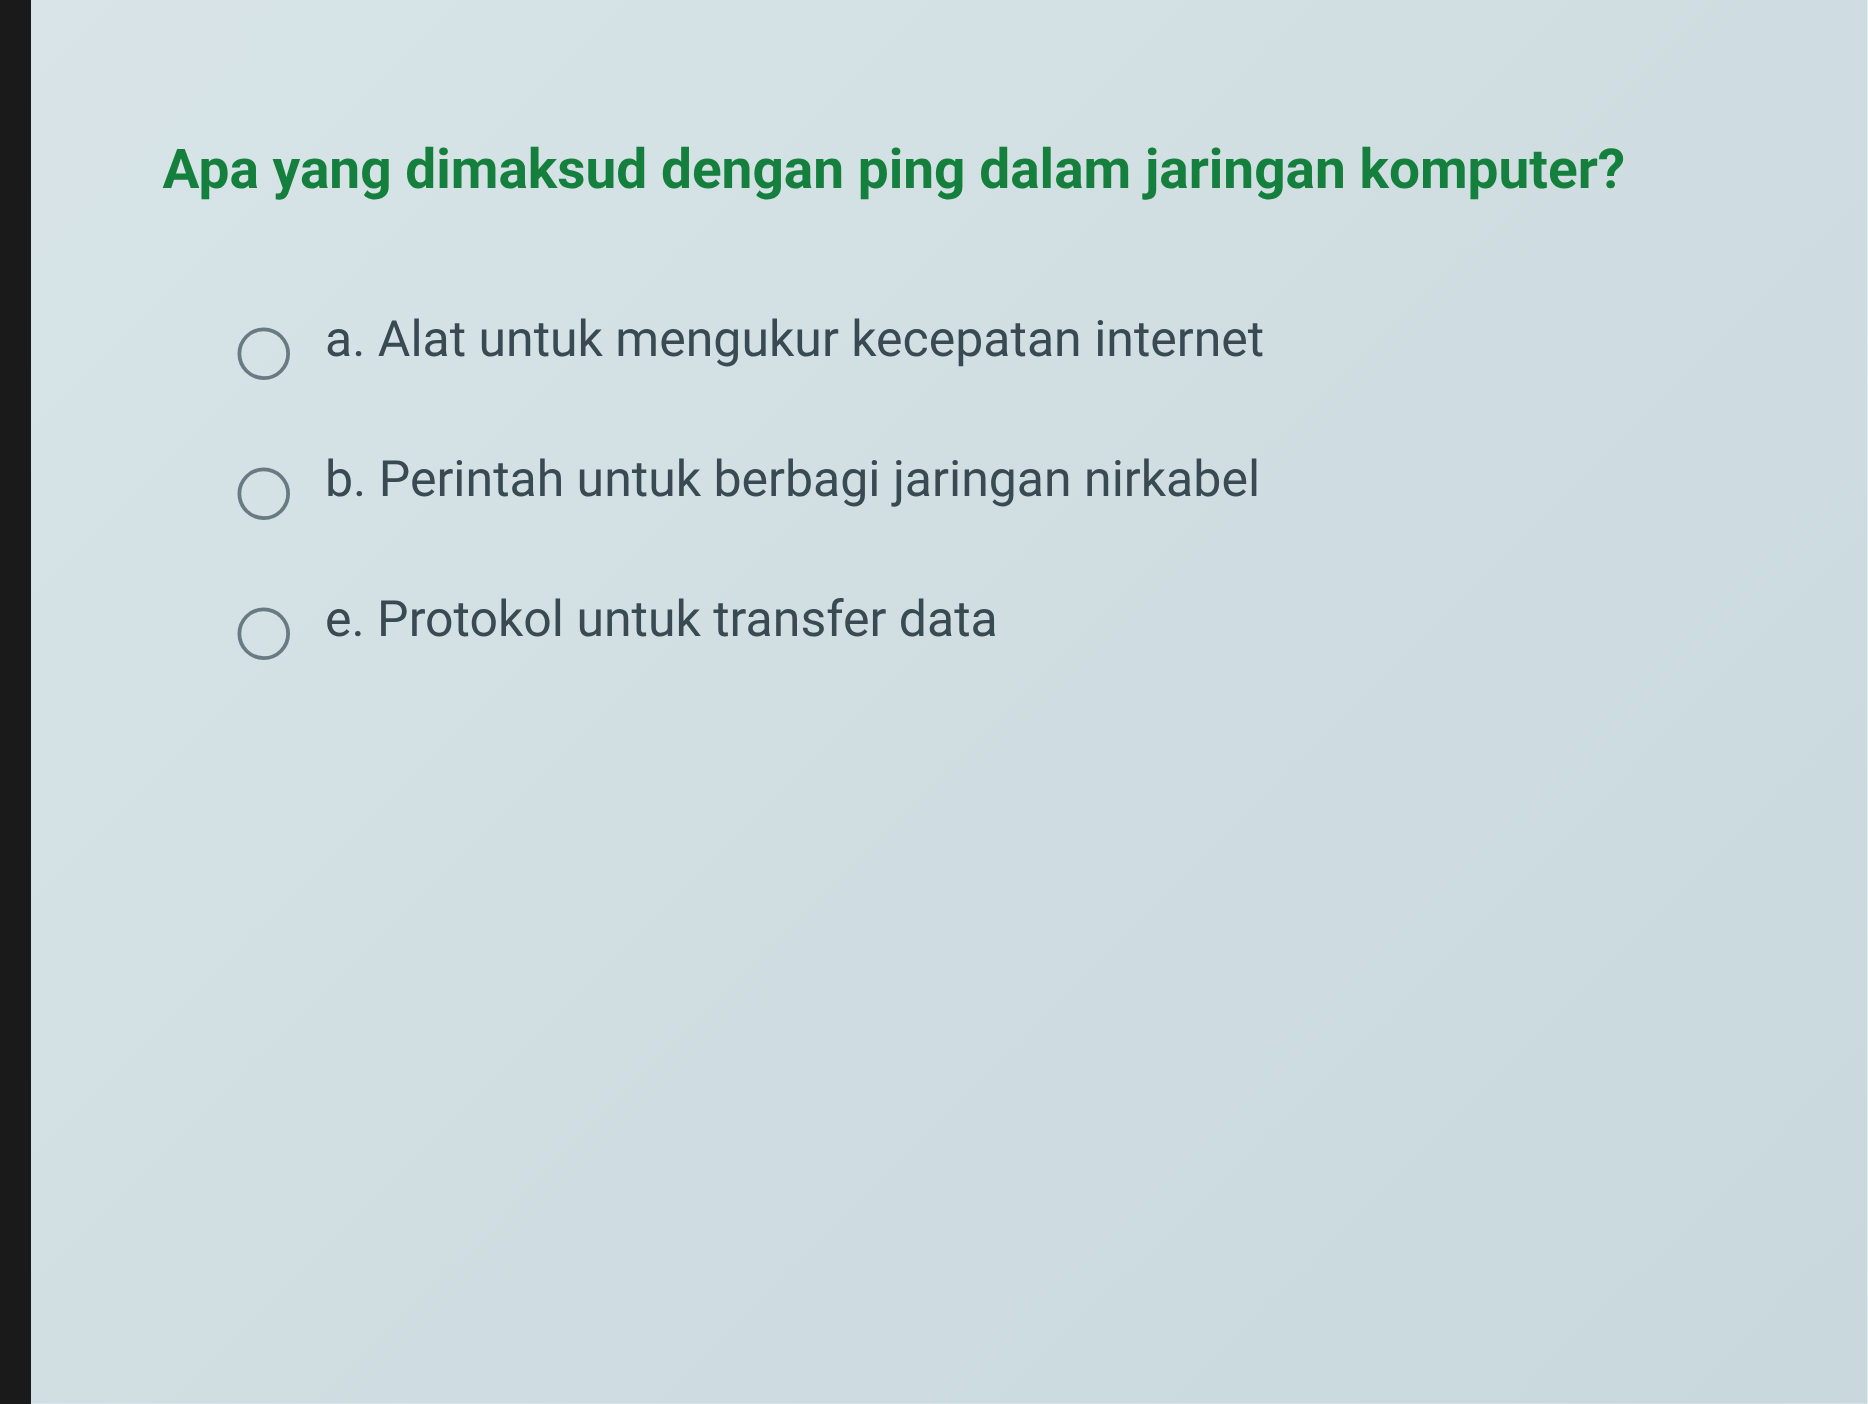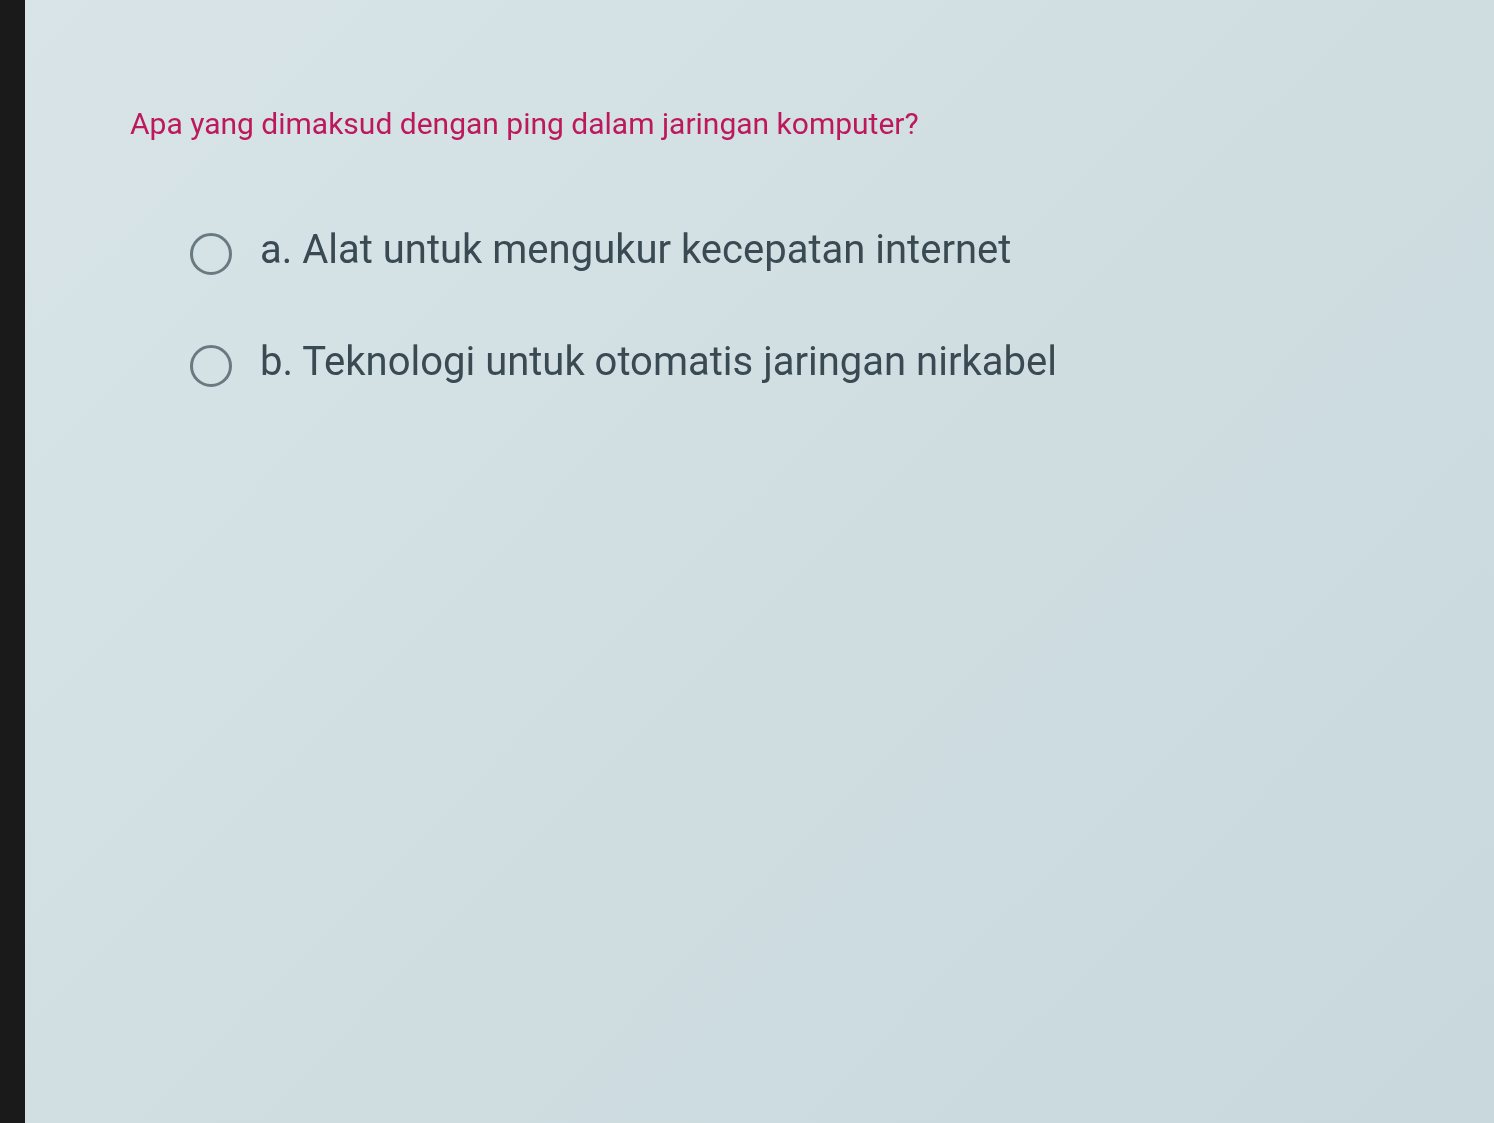--- a/index.html
+++ b/index.html
@@ -19,32 +19,32 @@
       left: 0;
       top: 0;
       width: 25px;
       height: 100%;
       background: #1a1a1a;
     }
     .question-container {
       padding: 40px 50px;
     }
     .question-text {
-      font-size: 30px;
-      color: #be185d;
+      font-size: 44px;
+      color: #15803d;
       line-height: 1.6;
       margin-bottom: 70px;
-      font-weight: 400;
+      font-weight: 700;
     }
     .options-list {
       padding-left: 60px;
     }
     .option-row {
       display: flex;
-      align-items: center;
+      align-items: flex-end;
       margin-bottom: 48px;
       gap: 28px;
     }
     .radio-button {
       width: 42px;
       height: 42px;
       border: 3px solid #6a7a82;
       border-radius: 50%;
       flex-shrink: 0;
       margin-top: 8px;
@@ -73,21 +73,28 @@
       <div class="option-text">
         <span>a.</span>
         <span>Alat untuk mengukur kecepatan internet</span>
       </div>
     </div>
 
     <div class="option-row">
       <div class="radio-button"></div>
       <div class="option-text">
         <span>b.</span>
-        <span>Teknologi untuk otomatis jaringan nirkabel</span>
+        <span>Perintah untuk berbagi jaringan nirkabel</span>
       </div>
     </div>
 
 
 
+    <div class="option-row">
+      <div class="radio-button"></div>
+      <div class="option-text">
+        <span>e.</span>
+        <span>Protokol untuk transfer data</span>
+      </div>
+    </div>
 
   </div>
 </div>
 
 </body></html>

